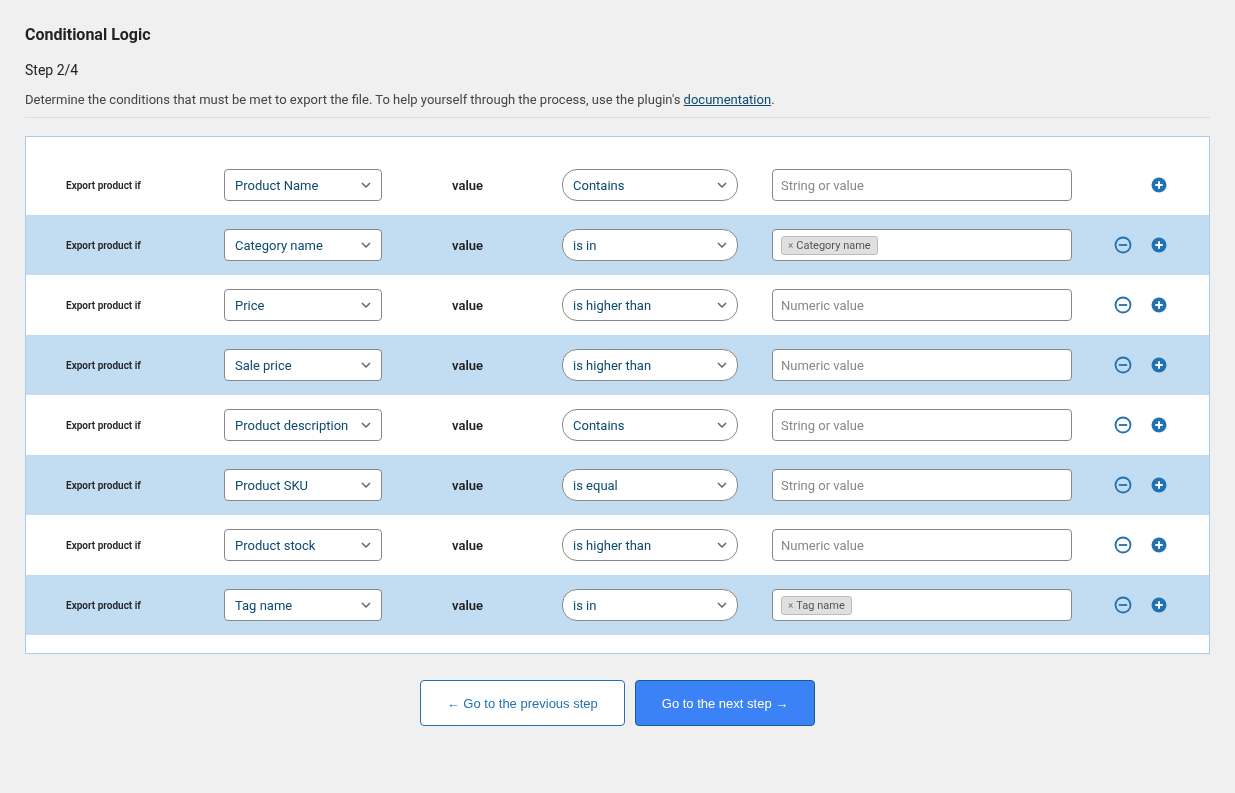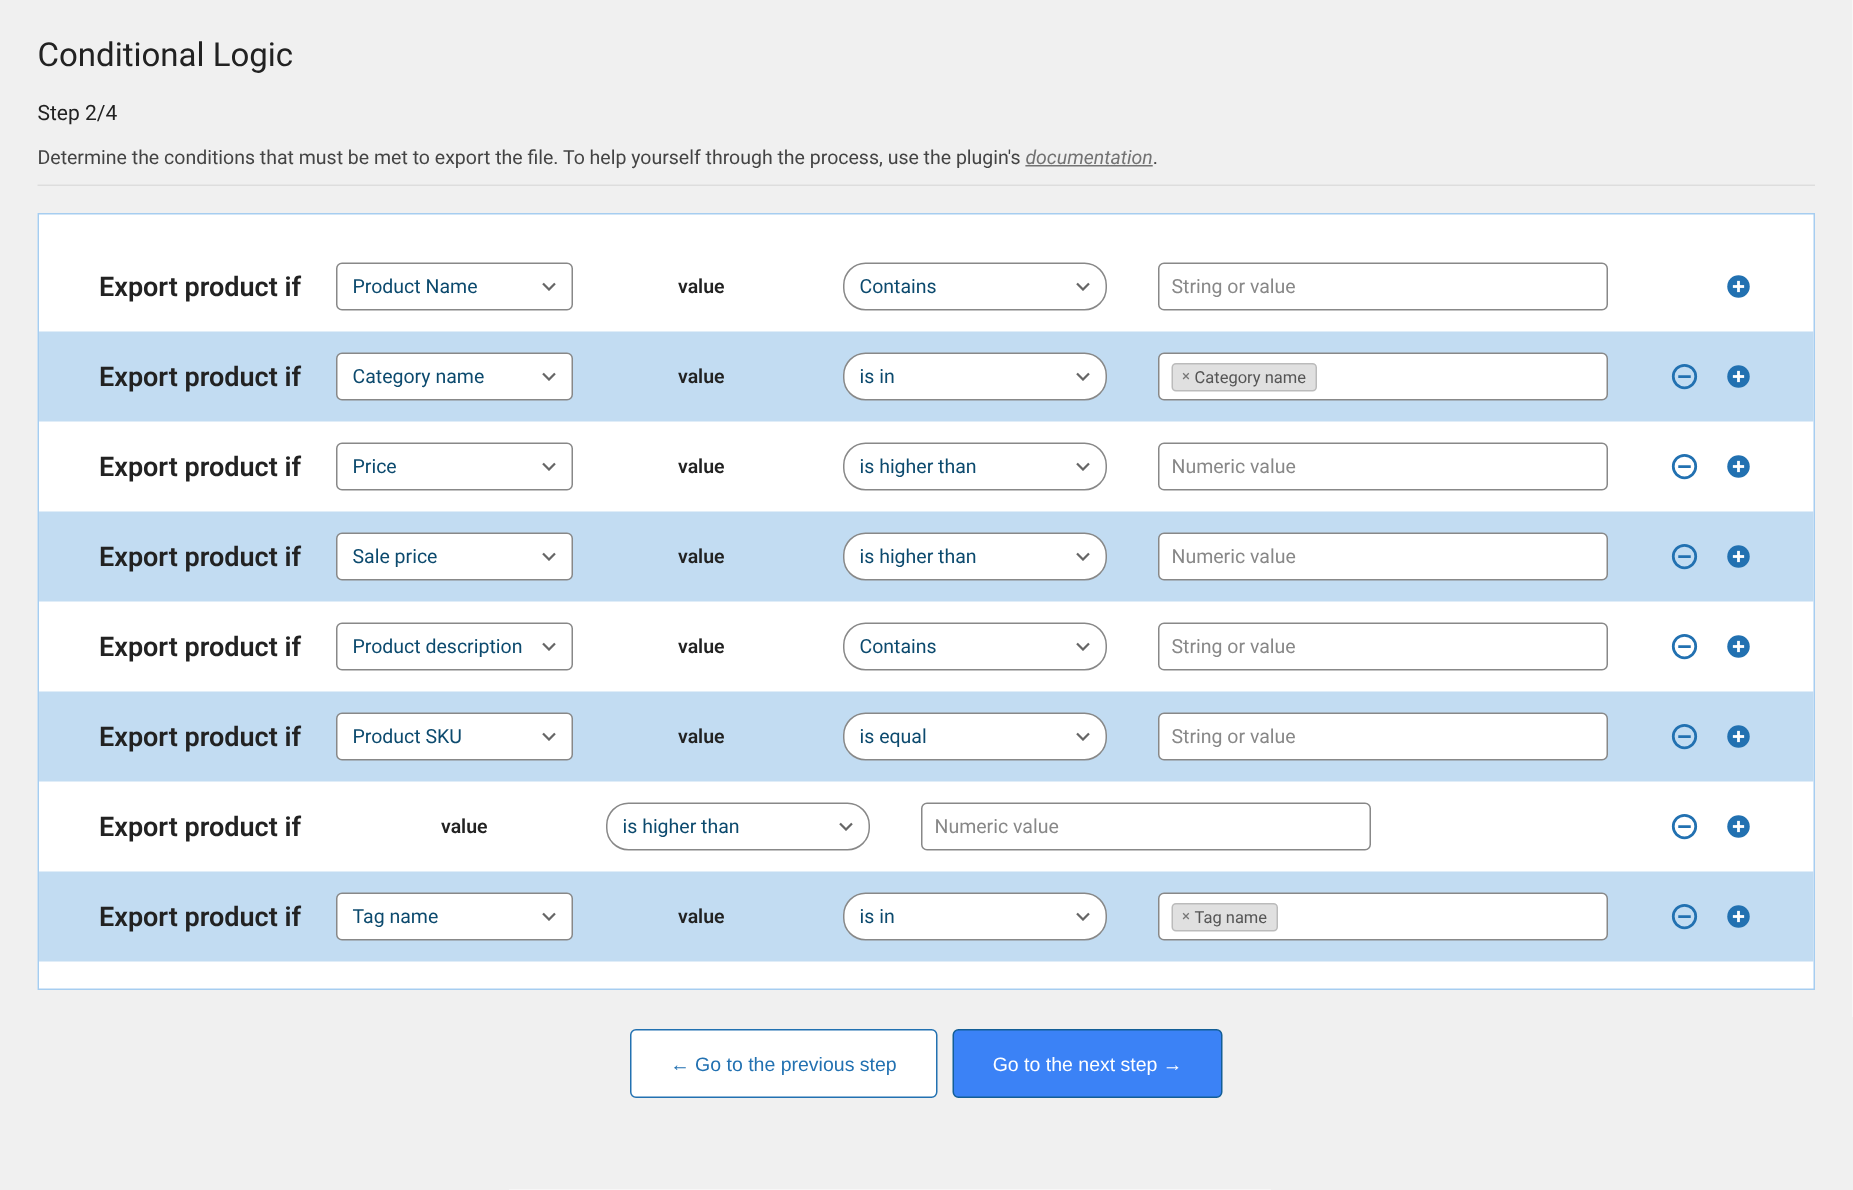--- a/index.html
+++ b/index.html
@@ -3,58 +3,57 @@
   <meta charset="utf-8">
   <style>
     * { box-sizing: border-box; margin: 0; padding: 0; }
     body {
       font-family: -apple-system, BlinkMacSystemFont, "Segoe UI", Roboto, sans-serif;
       background: #f0f0f0;
       color: #222;
       padding: 25px;
     }
     .page-title {
-      font-size: 22px;
-      font-weight: 400;
+      font-size: 16px;
+      font-weight: 700;
       margin-bottom: 18px;
     }
     .step-title {
       font-size: 14px;
       font-weight: 400;
       margin-bottom: 14px;
     }
     .description {
       font-size: 13px;
       color: #444;
       margin-bottom: 10px;
     }
     .description a {
-      color: #737373;
+      color: #0c4a6e;
       text-decoration: underline;
-      font-style: italic;
     }
     .divider {
       border-top: 1px solid #ddd;
       margin-bottom: 18px;
     }
     .panel {
       border: 1px solid #a6cdf0;
       background: #fff;
       padding: 18px 0;
     }
     .row {
       display: flex;
       align-items: center;
       padding: 14px 40px;
       gap: 0;
     }
     .row.alt { background: #c2dcf2; }
     .col-label1 {
       width: 158px;
-      font-size: 18px;
+      font-size: 10px;
       font-weight: 600;
     }
     .select {
       width: 158px;
       height: 32px;
       background: #fff;
       border: 1px solid #888;
       border-radius: 4px;
       display: flex;
       align-items: center;
@@ -369,20 +368,26 @@
           <svg viewBox="0 0 24 24" width="18" height="18">
             <circle cx="12" cy="12" r="10" fill="currentColor"></circle>
             <line x1="7" y1="12" x2="17" y2="12" stroke="#fff" stroke-width="2.5"></line>
             <line x1="12" y1="7" x2="12" y2="17" stroke="#fff" stroke-width="2.5"></line>
           </svg>
         </div>
       </div>
     </div>
     <div class="row">
       <div class="col-label1">Export product if</div>
+      <div class="select">
+        <span>Product stock</span>
+        <svg class="chev" viewBox="0 0 10 6" width="10" height="6" fill="none" stroke="currentColor" stroke-width="1.5">
+          <path d="M1 1 L5 5 L9 1"></path>
+        </svg>
+      </div>
       <div class="col-gap1"></div>
       <div class="col-label2">value</div>
       <div class="select wide">
         <span>is higher than</span>
         <svg class="chev" viewBox="0 0 10 6" width="10" height="6" fill="none" stroke="currentColor" stroke-width="1.5">
           <path d="M1 1 L5 5 L9 1"></path>
         </svg>
       </div>
       <div class="col-gap2"></div>
       <div class="input">

